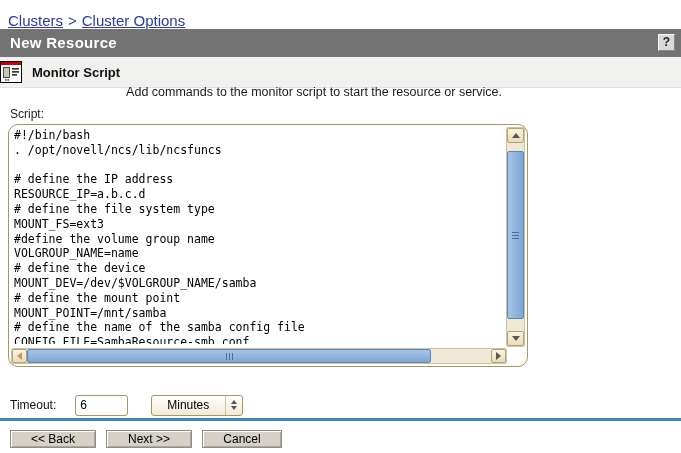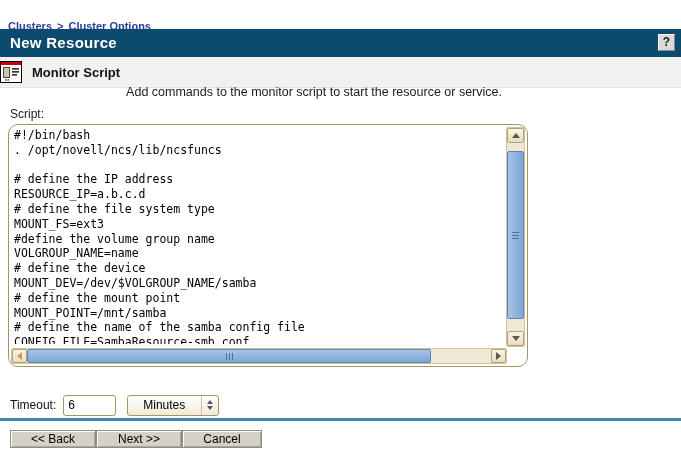--- a/index.html
+++ b/index.html
@@ -1,25 +1,25 @@
 <!DOCTYPE html>
 <html><head>
 <meta charset="utf-8">
 <style>
   * { margin:0; padding:0; box-sizing:border-box; }
   html,body { width:681px; height:453px; background:#ffffff; overflow:hidden;
               font-family:"Liberation Sans", sans-serif; position:relative; }
 
   
-  .breadcrumb { position:absolute; left:8px; top:20px; font-size:11px; font-weight:bold; color:#2b3b9e; }
+  .breadcrumb { position:absolute; left:8px; top:12px; font-size:15px; font-weight:normal; color:#2b3b9e; }
   .breadcrumb a { color:#2b3b9e; text-decoration:underline; cursor:pointer; }
   .breadcrumb .sep { margin:0 5px; text-decoration:none; }
 
   
-  .titlebar { position:absolute; left:0; top:29px; width:681px; height:28px; background:#0c4a6e; }
+  .titlebar { position:absolute; left:0; top:29px; width:681px; height:28px; background:#737373; }
   .page-title { position:absolute; left:10px; top:5px; color:#ffffff; font-size:15px; font-weight:bold; letter-spacing:.3px; }
   .help-btn { position:absolute; right:6px; top:5px; width:17px; height:17px; background:#d9d9d9;
               border:1px solid; border-color:#f7f7f7 #8a8a8a #8a8a8a #f7f7f7;
               font-size:12px; font-weight:bold; color:#222; line-height:13px; cursor:pointer; }
 
   
   .taskbar { position:absolute; left:0; top:57px; width:681px; height:31px; background:#f1f1f0;
              border-bottom:1px solid #e3e3e1; display:flex; align-items:center; }
   .task-icon { width:22px; height:22px; margin-right:10px; flex:0 0 auto; }
   .task-title { font-size:13px; font-weight:bold; color:#111; margin-right:6px; white-space:nowrap; }
@@ -56,35 +56,35 @@
              background:#f0e8d4; border:1px solid #cfc39f; border-radius:2px; }
   .hscroll .sbtn { top:0; width:15px; height:14px; }
   .hscroll .lft { left:0; } .hscroll .rgt { right:0; }
   .htrack { position:absolute; left:15px; top:0; right:15px; height:14px; }
   .hthumb { position:absolute; left:0; top:0; width:404px; height:14px;
             background:linear-gradient(#a5c4e8,#7da7d6); border:1px solid #5e86ae; border-radius:2px;
             display:flex; align-items:center; justify-content:center; gap:2px; cursor:grab; }
   .hthumb i { display:block; width:1px; height:7px; background:#48709a; }
 
   
-  .timeout-row { position:absolute; left:10px; top:394px; height:22px; display:flex; align-items:center; }
+  .timeout-row { position:absolute; left:10px; top:394px; height:22px; display:flex; align-items:center;gap:12px; }
   .timeout-row label { font-size:12px; color:#111; margin-right:7px; }
   .timeout-input { width:53px; height:21px; border:1px solid #a59663; border-radius:3px;
                    font-family:"Liberation Sans",sans-serif; font-size:12px; padding:2px 4px; color:#000; }
   .dropdown { margin-left:11px; width:92px; height:21px; border:1px solid #a59663; border-radius:3px;
               background:linear-gradient(#ffffff,#f1ead8); display:flex; align-items:center;
               padding-left:15px; font-size:12px; color:#000; position:relative; cursor:pointer; }
   .stepper { position:absolute; right:0; top:0; bottom:0; width:17px; border-left:1px solid #cfc39f;
              display:flex; flex-direction:column; align-items:center; justify-content:center; gap:2px; }
   .st-up  { width:0;height:0;border:3px solid transparent; border-bottom:4px solid #555; border-top:none; }
   .st-dn  { width:0;height:0;border:3px solid transparent; border-top:4px solid #555; border-bottom:none; }
 
   
   .divider { position:absolute; left:0; top:418px; width:681px; height:3px; background:#4684b4; }
-  .buttons { position:absolute; left:10px; top:430px; display:flex; }
+  .buttons { position:absolute; left:10px; top:430px; display:flex; gap:10px; }
   .btn { width:86px; height:18px; background:#d5d1c8; border:1px solid #8f8d86;
          box-shadow:inset 1px 1px 0 #ffffff, inset -1px -1px 0 #aaa69e;
          font-family:"Liberation Sans",sans-serif; font-size:12px; color:#000; cursor:pointer; }
   .btn.cancel { width:80px; }
 </style>
 </head>
 <body>
 
 <div class="breadcrumb">
   <a>Clusters</a><span class="sep">&gt;</span><a>Cluster Options</a>

